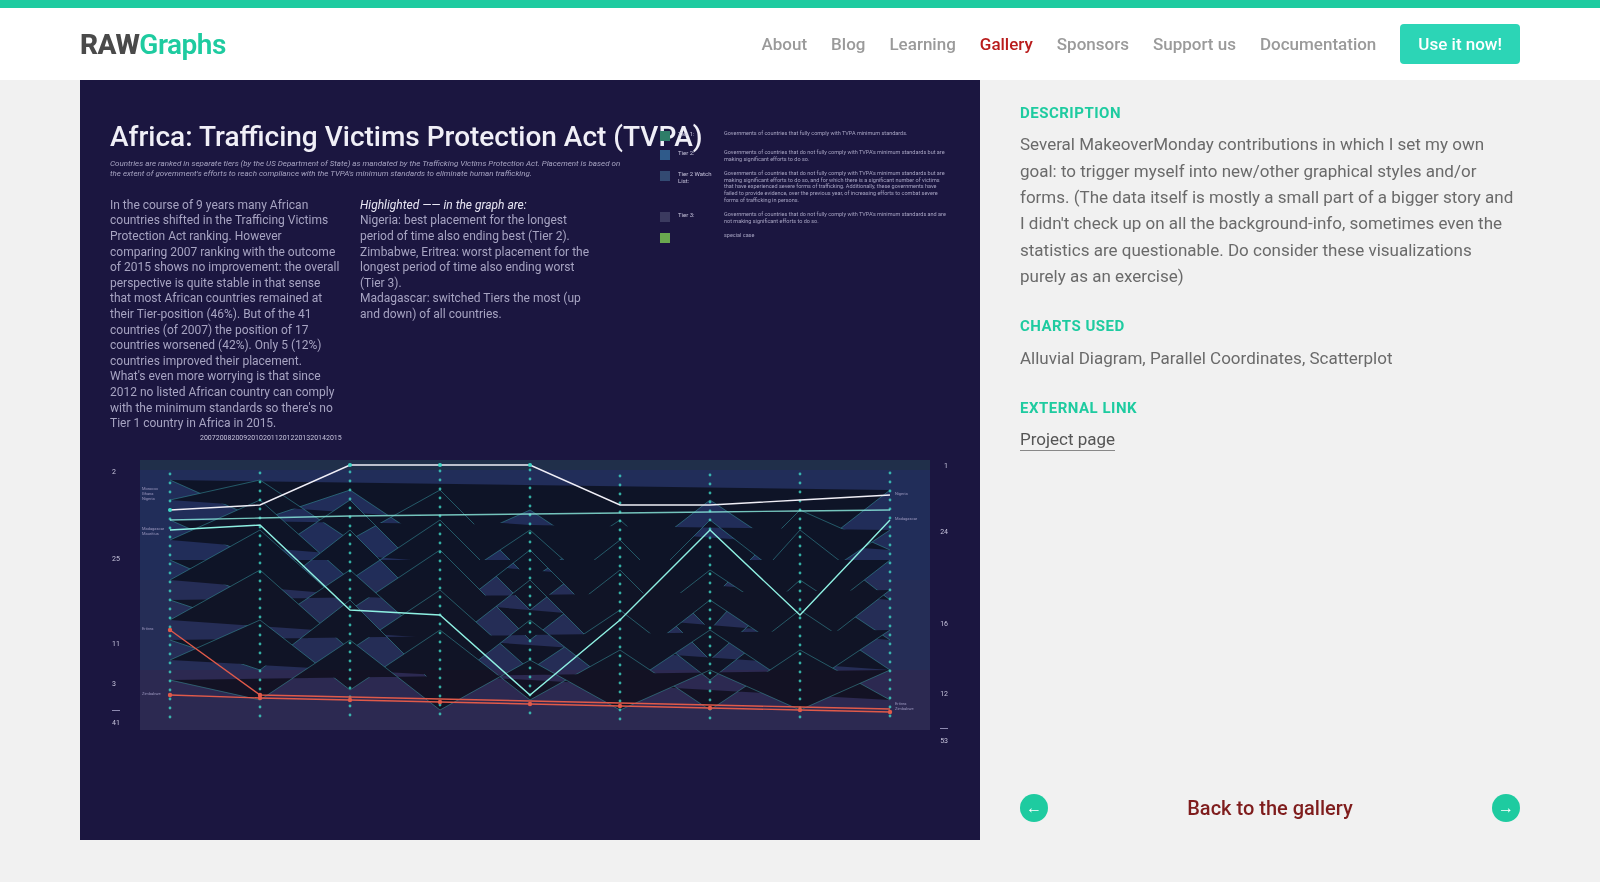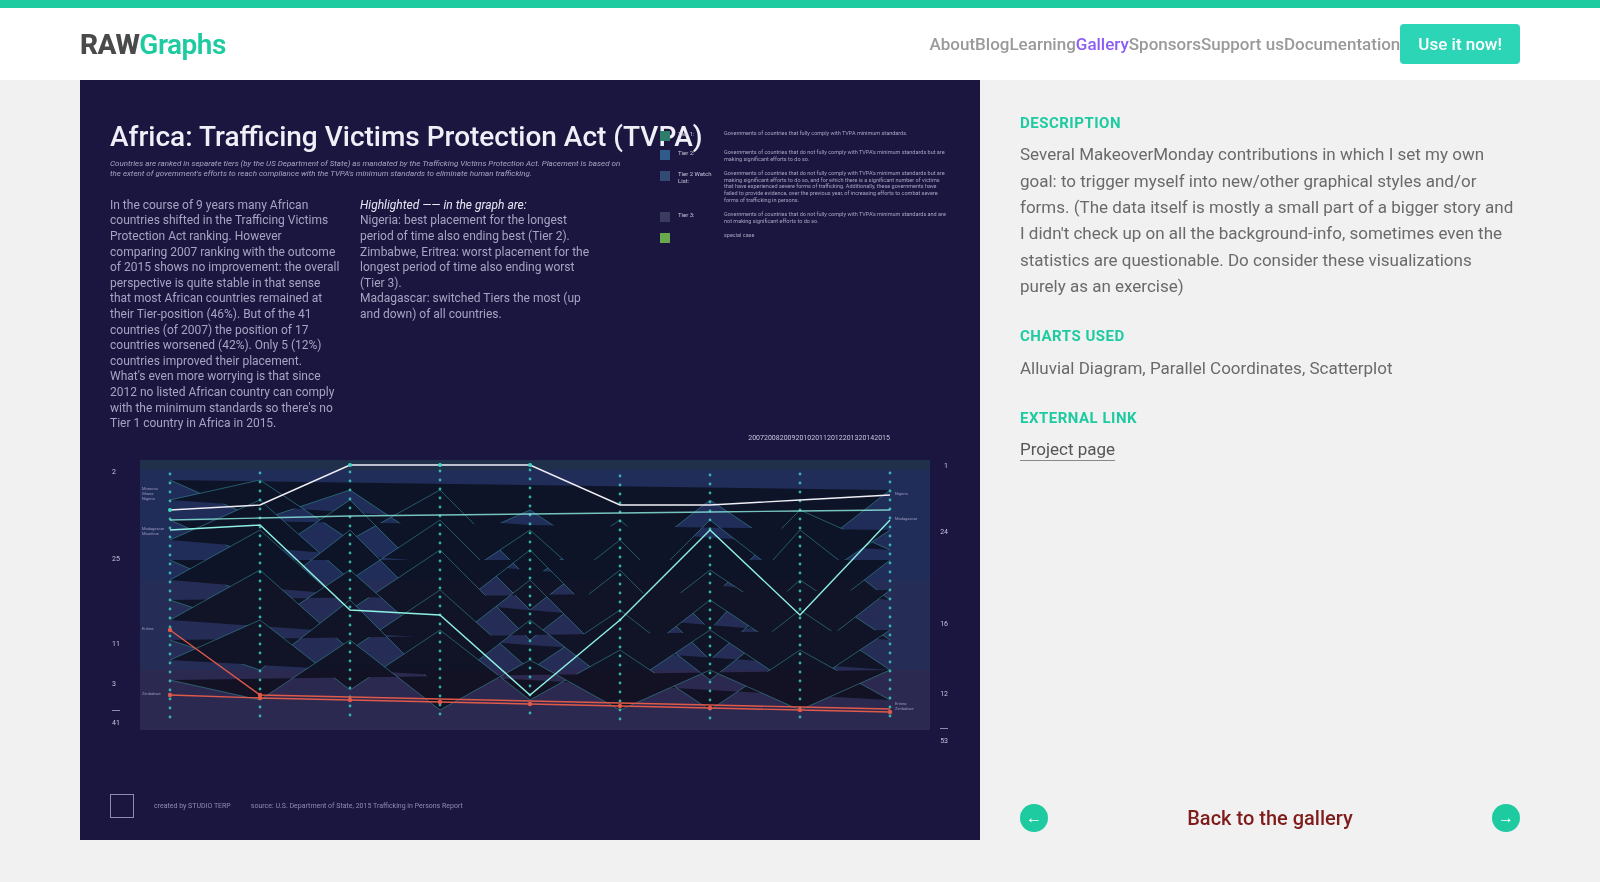--- a/index.html
+++ b/index.html
@@ -23,28 +23,29 @@
   .logo {
     font-size: 28px;
     font-weight: 800;
     letter-spacing: -0.5px;
   }
   .logo .raw { color: #4a4a4a; }
   .logo .graphs { color: #1ecba0; font-weight: 600; }
   nav.menu {
     display: flex;
     align-items: center;
+    gap: 24px;
   }
   nav.menu a {
     text-decoration: none;
     color: #9a9a9a;
     font-size: 17px;
     font-weight: 500;
   }
-  nav.menu a.active { color: #8b5cf6; }
+  nav.menu a.active { color: #b91c1c; }
   .cta {
     background: #2cd5b6;
     color: #fff !important;
     padding: 10px 18px;
     border-radius: 4px;
   }
   main.content {
     display: flex;
     padding: 0 80px 40px 80px;
     gap: 40px;
@@ -103,42 +104,42 @@
   .legend-label { width: 38px; font-size: 6px; color: #c7c4dc; }
   .legend-desc { flex: 1; font-size: 5.5px; line-height: 1.2; }
   .chart-area {
     position: relative;
     margin-top: 18px;
     height: 280px;
   }
   .chart-area svg { width: 100%; height: 100%; }
   .years {
     display: flex;
-    justify-content: flex-end;
+    justify-content: flex-start;
     font-size: 7px;
     color: #c7c4dc;
     margin: 2px 60px 3px 90px;
   }
   .credit-row {
     position: absolute;
     bottom: 22px;
     left: 30px;
     right: 30px;
     display: flex;
     align-items: center;
     gap: 20px;
     font-size: 7px;
     color: #8e8ab0;
   }
   .credit-box {
     width: 24px; height: 24px; border: 1px solid #8e8ab0;
   }
   .sidebar {
     flex: 1;
-    padding-top: 32px;
+    padding-top: 22px;
     color: #6a6a6a;
     font-size: 17px;
     line-height: 1.55;
   }
   .sidebar h3 {
     color: #1ecba0;
     font-size: 15px;
     font-weight: 700;
     letter-spacing: 0.5px;
     margin-bottom: 6px;
@@ -593,25 +594,20 @@
           <text x="32" y="170">Eritrea</text>
             <text x="32" y="235">Zimbabwe</text>
           <text x="785" y="35">Nigeria</text>
             <text x="785" y="60">Madagascar</text>
           <text x="785" y="250">Zimbabwe</text>
             <text x="785" y="245">Eritrea</text>
         </g>
       </svg>
     </div>
 
-    <div class="credit-row">
-      <div class="credit-box"></div>
-      <span>created by STUDIO TERP</span>
-      <span>source: U.S. Department of State, 2015 Trafficking in Persons Report</span>
-    </div>
   </div>
 
   <aside class="sidebar">
     <div class="block">
       <h3>DESCRIPTION</h3>
       <p>Several MakeoverMonday contributions in which I set my own goal: to trigger myself into new/other graphical styles and/or forms. (The data itself is mostly a small part of a bigger story and I didn't check up on all the background-info, sometimes even the statistics are questionable. Do consider these visualizations purely as an exercise)</p>
     </div>
     <div class="block">
       <h3>CHARTS USED</h3>
       <p>Alluvial Diagram, Parallel Coordinates, Scatterplot</p>

